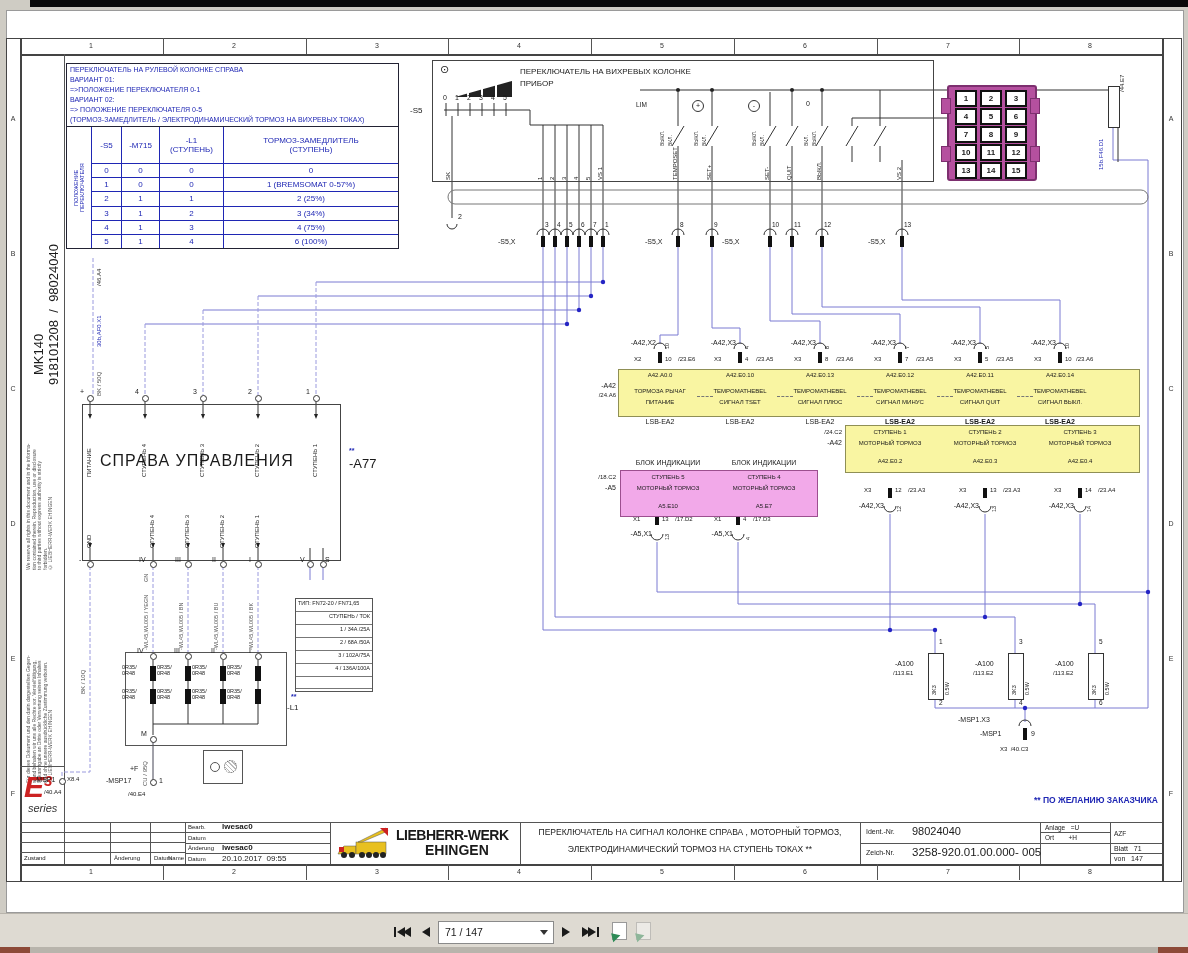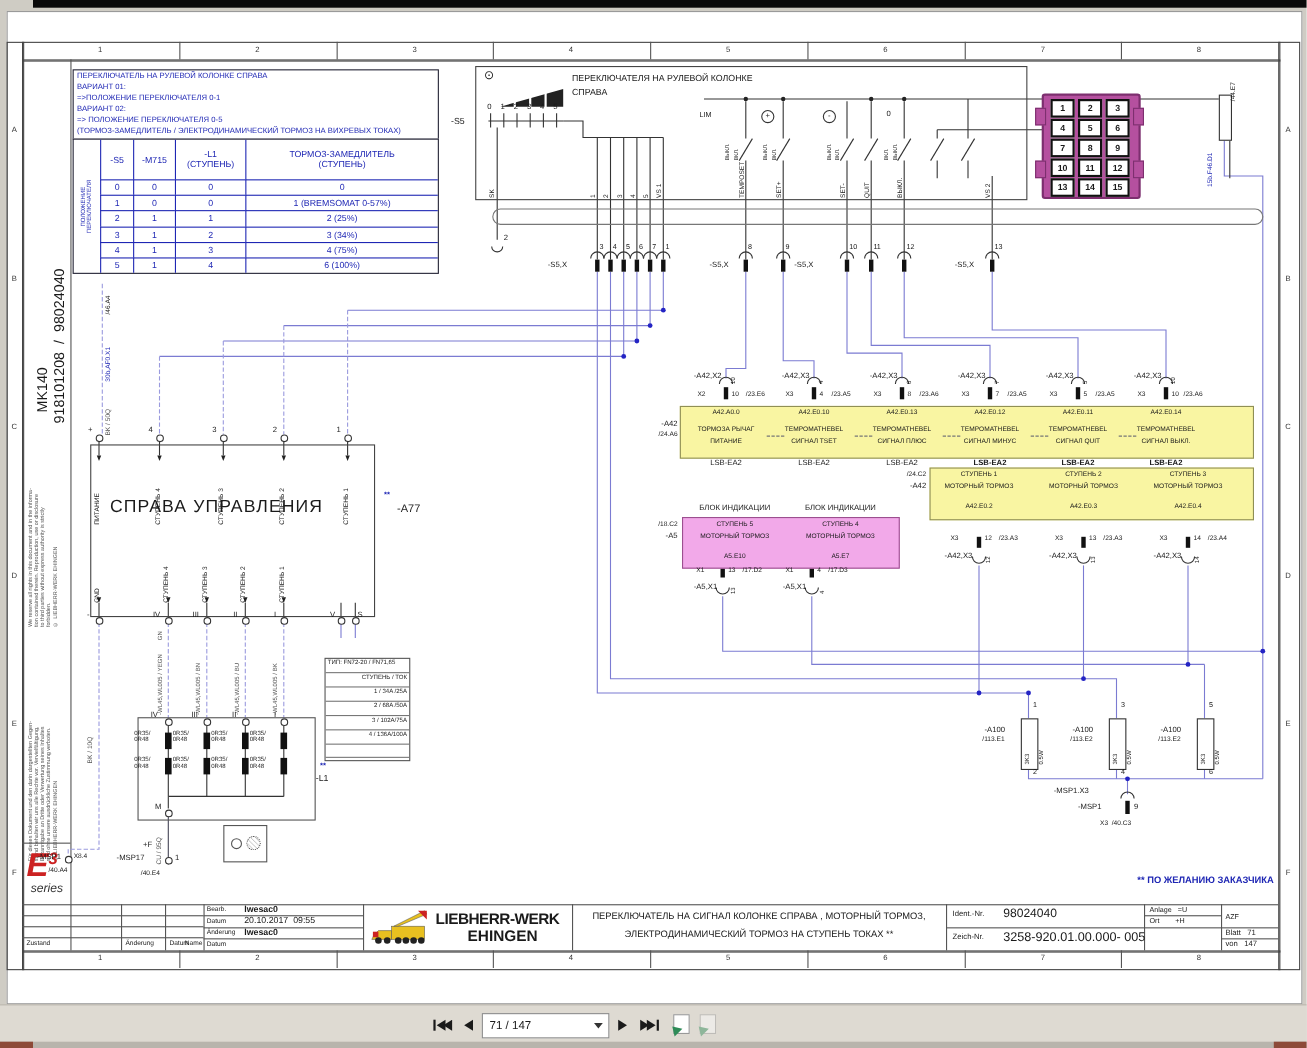--- a/index.html
+++ b/index.html
@@ -356,22 +356,22 @@
       <div class="vtcell cellL cellT">3</div>
       <div class="vtcell cellL cellT">4 (75%)</div>
     <div class="vtcell cellL cellT">5</div>
       <div class="vtcell cellL cellT">1</div>
       <div class="vtcell cellL cellT">4</div>
       <div class="vtcell cellL cellT">6 (100%)</div>
   </div>
 
   <div class="box" style="left:432px;top:60px;width:500px;height:120px"></div>
   <div class="t" style="left:440px;top:63px;font-size:11px">⊙</div>
-  <div class="t" style="left:520px;top:68px;font-size:8px">ПЕРЕКЛЮЧАТЕЛЯ НА РУЛЕВОЙ КОЛОНКЕ</div>
-  <div class="t" style="left:520px;top:80px;font-size:8px">СПРАВА</div>
+  <div class="t" style="left:520px;top:68px;font-size:8px">ПЕРЕКЛЮЧАТЕЛЬ НА ВИХРЕВЫХ КОЛОНКЕ</div>
+  <div class="t" style="left:520px;top:80px;font-size:8px">ПРИБОР</div>
   <div class="t" style="left:410px;top:107px;font-size:8px">-S5</div>
   <div class="t" style="left:443px;top:94px">0</div>
   <div class="t" style="left:455px;top:94px">1</div>
   <div class="t" style="left:467px;top:94px">2</div>
   <div class="t" style="left:479px;top:94px">3</div>
   <div class="t" style="left:491px;top:94px">4</div>
   <div class="t" style="left:503px;top:94px">5</div>
   <div class="t" style="left:636px;top:101px;font-size:6.5px">LIM</div>
   <div class="a" style="left:692px;top:100px;width:10px;height:10px;border:1px solid #333;border-radius:50%;font-size:7px;text-align:center;line-height:9px">+</div>
   <div class="a" style="left:748px;top:100px;width:10px;height:10px;border:1px solid #333;border-radius:50%;font-size:7px;text-align:center;line-height:9px">-</div>
@@ -564,21 +564,21 @@
   <div class="t v" style="left:664px;top:528px;height:12px;font-size:5.5px">13</div>
   <div class="t" style="left:714px;top:516px;font-size:6px">X1</div>
   <div class="t" style="left:743px;top:516px;font-size:6px">4</div>
   <div class="t" style="left:753px;top:516px;font-size:6px">/17.D3</div>
   <div class="t r" style="left:689px;top:530px;width:44px">-A5,X1</div>
   <div class="t v" style="left:745px;top:528px;height:12px;font-size:5.5px">4</div>
 
   <div class="box" style="left:82px;top:404px;width:257px;height:155px"></div>
   <div class="t" style="left:100px;top:452px;font-size:16px;letter-spacing:1px">СПРАВА УПРАВЛЕНИЯ</div>
   <div class="t bl" style="left:349px;top:447px;font-weight:bold">**</div>
-  <div class="t" style="left:361px;top:457px;font-size:10px">-A77</div>
+  <div class="t" style="left:349px;top:457px;font-size:13px">-A77</div>
 
   <div class="circ" style="left:87px;top:395px"></div>
   <div class="circ" style="left:142px;top:395px"></div>
     <div class="circ" style="left:200px;top:395px"></div>
   <div class="circ" style="left:255px;top:395px"></div>
     <div class="circ" style="left:313px;top:395px"></div>
   <div class="t" style="left:80px;top:388px">+</div>
   <div class="t" style="left:135px;top:388px">4</div>
   <div class="t" style="left:193px;top:388px">3</div>
   <div class="t" style="left:248px;top:388px">2</div>
@@ -726,21 +726,21 @@
   <div class="t" style="left:24px;top:855px;font-size:6px">Zustand</div>
   <div class="t" style="left:114px;top:855px;font-size:6px">Änderung</div>
   <div class="t" style="left:154px;top:855px;font-size:6px">Datum</div>
   <div class="t" style="left:168px;top:855px;font-size:6px">Name</div>
   <div class="t" style="left:188px;top:824px;font-size:6px">Bearb.</div>
   <div class="t" style="left:188px;top:835px;font-size:6px">Datum</div>
   <div class="t" style="left:188px;top:845px;font-size:6px">Änderung</div>
   <div class="t" style="left:188px;top:856px;font-size:6px">Datum</div>
   <div class="t" style="left:222px;top:823px;font-size:8px;font-weight:bold">lwesac0</div>
   <div class="t" style="left:222px;top:844px;font-size:8px;font-weight:bold">lwesac0</div>
-  <div class="t" style="left:222px;top:833px;font-size:8px">20.10.2017  09:55</div>
+  <div class="t" style="left:222px;top:855px;font-size:8px">20.10.2017  09:55</div>
 
   <svg class="a" style="left:334px;top:824px" width="58" height="38">
     <rect x="0" y="0" width="58" height="38" fill="#fff"></rect>
     <polygon points="4,30 22,30 22,22 10,22 6,26" fill="#e8c020" stroke="#555" stroke-width="0.5"></polygon>
     <rect x="22" y="18" width="30" height="12" fill="#e8c020" stroke="#555" stroke-width="0.5"></rect>
     <polygon points="24,18 52,4 54,7 28,18" fill="#e8c020" stroke="#555" stroke-width="0.5"></polygon>
     <rect x="5" y="23" width="5" height="5" fill="#cc2222"></rect>
     <circle cx="10" cy="31" r="3" fill="#222"></circle>
       <circle cx="18" cy="31" r="3" fill="#222"></circle>
     <circle cx="28" cy="31" r="3" fill="#222"></circle>

